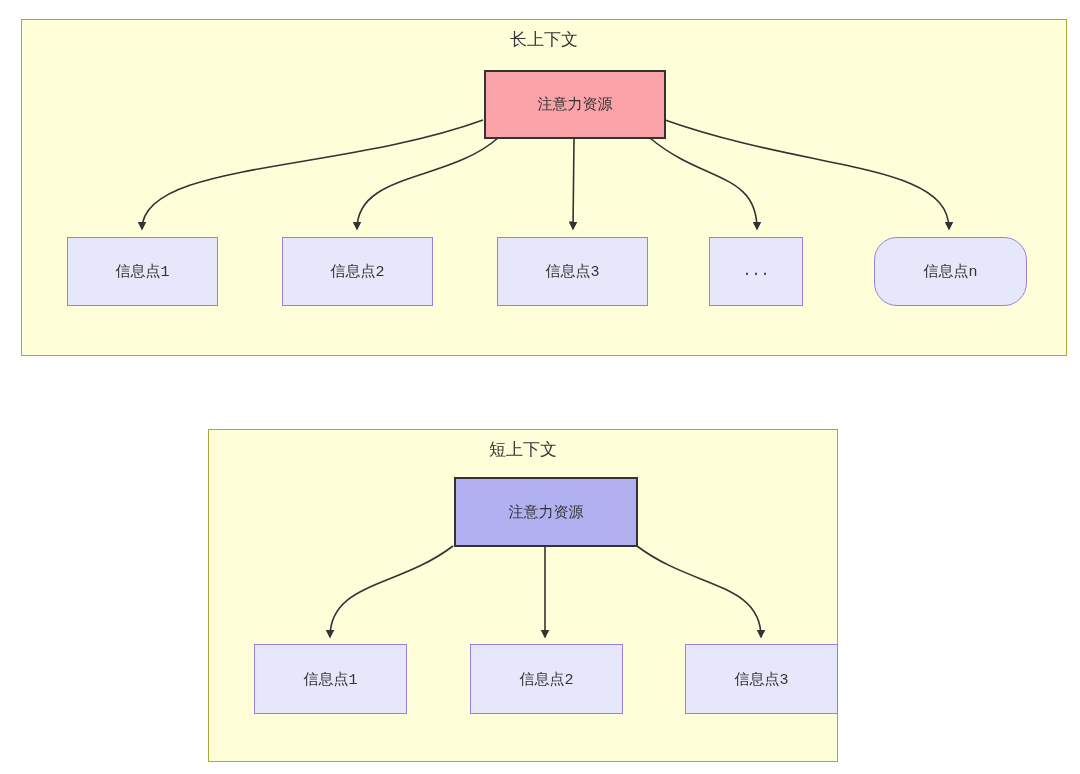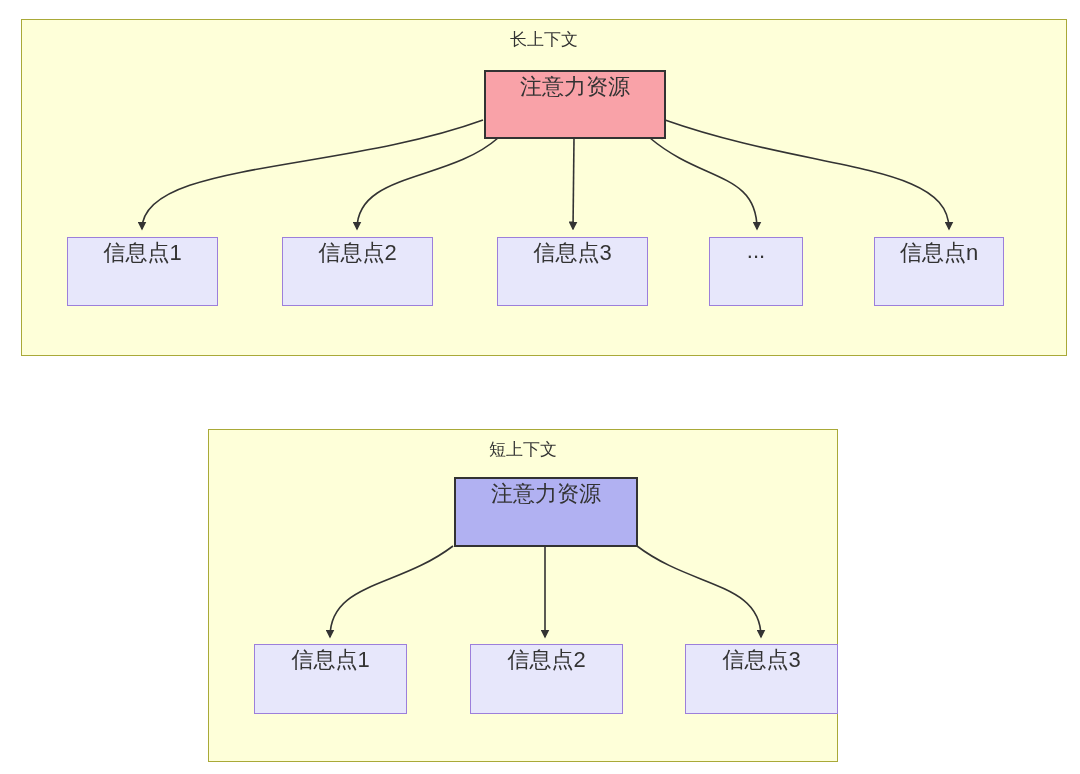--- a/index.html
+++ b/index.html
@@ -8,42 +8,44 @@
     background: #ffffff;
     font-family: "Liberation Sans", "DejaVu Sans", sans-serif;
   }
   .canvas {
     position: relative;
     width: 1080px;
     height: 774px;
     background: #ffffff;
     overflow: hidden;
     color: var(--text, #333333);
+    font-family: Liberation Mono, monospace;
   }
   .panel {
     position: absolute;
     background: var(--panel-bg, #feffd9);
     border: 1px solid var(--panel-border, #a9a938);
     box-sizing: border-box;
   }
   .panel-title {
     position: absolute;
     top: 8px;
     left: 0;
     width: 100%;
     text-align: center;
     font-size: 17px;
     color: var(--text, #333333);
   }
   .node {
     position: absolute;
     box-sizing: border-box;
     display: flex;
+    align-items: center;
     justify-content: center;
-    font-size: 22px;
+    font-size: 15px;
     color: var(--text, #333333);
   }
   .node.root {
     border: 2px solid var(--root-border, #333333);
   }
   .node.root.root-long { background: var(--long-root-fill, #f9a2a8); }
   .node.root.root-short { background: var(--short-root-fill, #b1b1f2); }
   .node.leaf {
     background: var(--node-bg, #e7e7fb);
     border: 1.5px solid var(--node-border, #9c7fdb);
@@ -83,21 +85,21 @@
     </div>
     <div class="node leaf" style="left:260px; top:217px; width:151px; height:69px;">
       <span>信息点2</span>
     </div>
     <div class="node leaf" style="left:475px; top:217px; width:151px; height:69px;">
       <span>信息点3</span>
     </div>
     <div class="node leaf" style="left:687px; top:217px; width:94px; height:69px;">
       <span>...</span>
     </div>
-    <div class="node leaf" style="left:852px; top:217px; width:130px; height:69px;">
+    <div class="node leaf" style="left:852px; top:217px; width:153px; height:69px;border-radius:23px;">
       <span>信息点n</span>
     </div>
   </section>
 
   <section class="panel" style="left:208px; top:429px; width:630px; height:333px;">
     <div class="panel-title">短上下文</div>
 
     <div class="node root root-short" style="left:245px; top:47px; width:184px; height:70px;">
       <span>注意力资源</span>
     </div>

